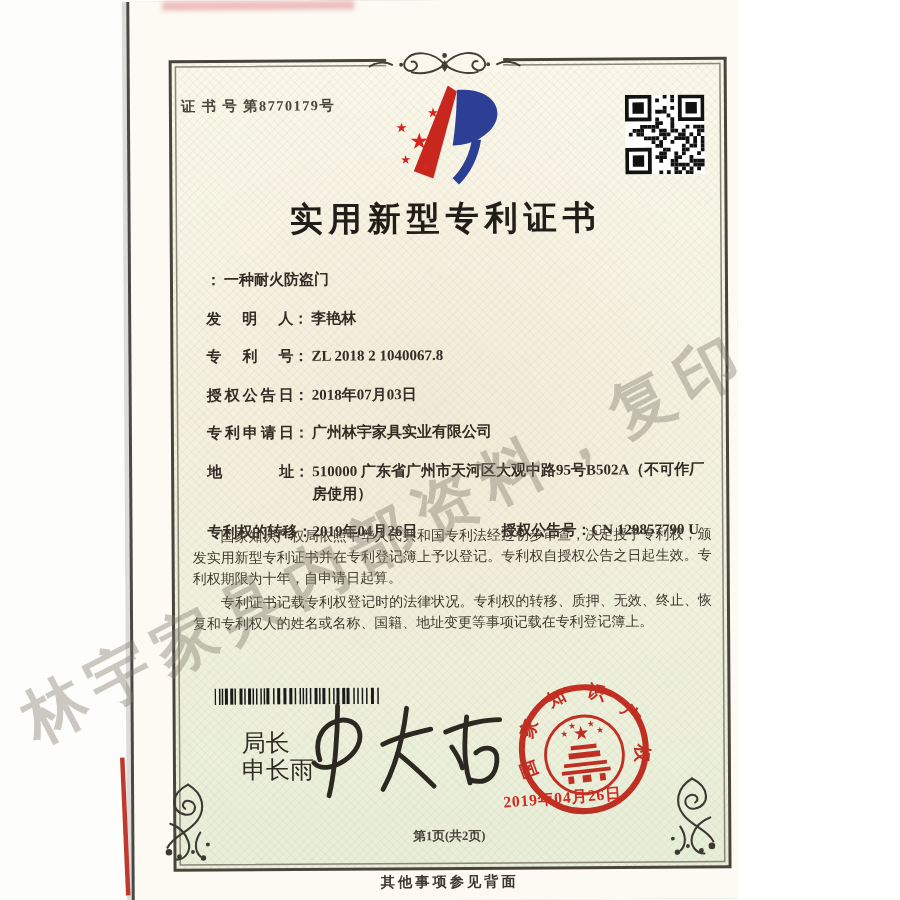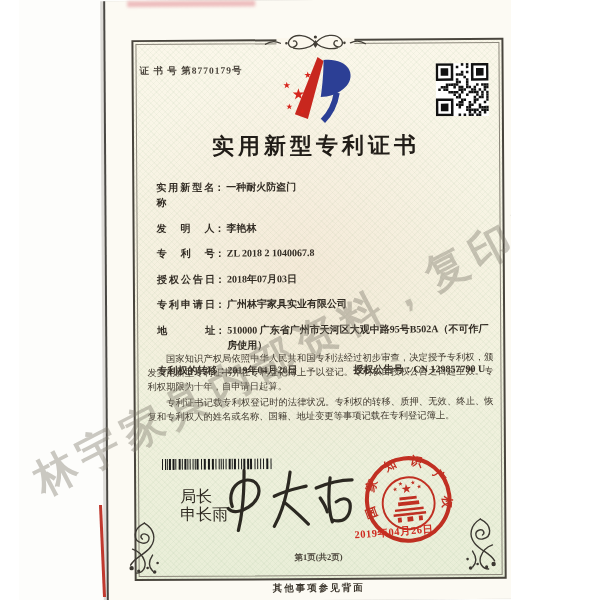--- a/index.html
+++ b/index.html
@@ -1,17 +1,17 @@
 <!DOCTYPE html>
 <html><head>
 <meta charset="utf-8">
 <style>
   html,body{margin:0;padding:0;background:#fff;}
   .stage{position:relative;width:492px;height:600px;background:#fdfdfb;overflow:hidden;
-         font-family:"Liberation Serif","DejaVu Serif",serif;margin-left:19px;}
+         font-family:"Liberation Serif","DejaVu Serif",serif;}
   
   .paper{position:absolute;left:86px;top:0;width:424px;height:600px;background:#fcfaf3;
          transform:rotate(-.35deg);border-left:2px solid #4a4844;
          box-shadow:-3px 0 0 rgba(160,155,148,.35), 2px 0 0 rgba(200,196,188,.5);}
   .pink-smudge{position:absolute;left:22px;top:0;width:128px;height:6px;
          background:rgba(226,140,148,.55);filter:blur(1.5px);}
   
   .frame{position:absolute;left:26px;top:39px;width:368px;height:537px;
          border:2px solid #49453d;
          background:
@@ -256,21 +256,20 @@
         <rect x="40.38095238095238" y="5.0476190476190474" width="7.571428571428571" height="7.571428571428571" fill="#111"></rect>
         <rect x="0" y="35.33333333333333" width="17.666666666666664" height="17.666666666666664" fill="#111"></rect>
         <rect x="2.5238095238095237" y="37.857142857142854" width="12.619047619047619" height="12.619047619047619" fill="#fff"></rect>
         <rect x="5.0476190476190474" y="40.38095238095238" width="7.571428571428571" height="7.571428571428571" fill="#111"></rect>
       </svg>
 
     <div class="title">实用新型专利证书</div>
 
     <div class="fields">
       <div class="row">
-        <span class="lbl">实用新型名称</span>
           <span class="colon">：</span>
           <span class="val">一种耐火防盗门</span>
       </div>
       <div class="row">
         <span class="lbl">发明人</span>
           <span class="colon">：</span>
           <span class="val">李艳林</span>
       </div>
       <div class="row">
         <span class="lbl">专利号</span>

